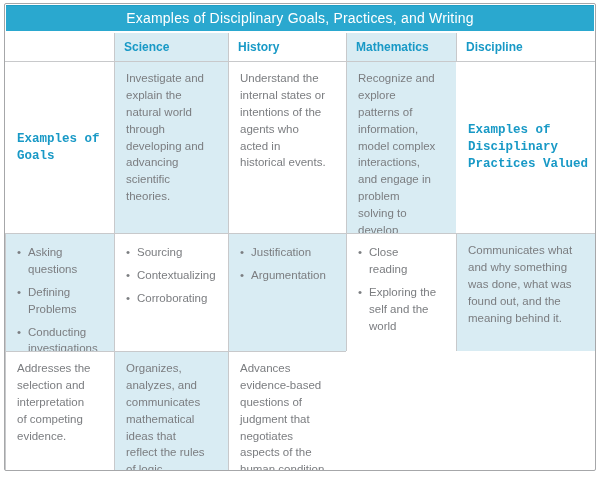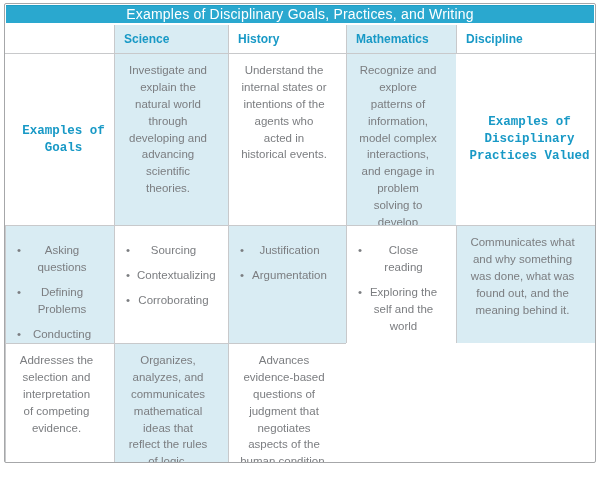--- a/index.html
+++ b/index.html
@@ -14,35 +14,34 @@
   .figure {
     box-sizing: border-box;
     width: 592px;
     margin: 3px 0 0 4px;
     border: 1px solid #a6a7a9;
     border-radius: 2px;
     background: #ffffff;
   }
   .title-bar {
     margin: 1px 1px 2px 1px;
-    height: 18px;
+    height: 26px;
     background: #2aa8cf;
     color: #ffffff;
     font-size: 14px;
     letter-spacing: 0.2px;
     display: flex;
     align-items: center;
     justify-content: center;
     box-shadow: inset 0 1px 0 #1e9dc4;
   }
   .grid {
     display: grid;
     grid-template-columns: 109px 114px 118px 110px minmax(0,1fr);
     grid-template-rows: 28px 172px 118px 119px;
-    text-align: center;
   }
   .cell {
     box-sizing: border-box;
     border-top: 1px solid #c8c9cb;
     border-left: 1px solid #c8c9cb;
     overflow: hidden;
   }
   .cell.first-col { border-left: none; }
   .cell.first-row { border-top: none; }
   .hl { background: #d9ecf3; }
@@ -73,21 +72,20 @@
   .body-cell p { margin: 0; }
   ul.bullets {
     list-style: none;
     margin: 2px 0 0 0;
     padding: 0;
   }
   ul.bullets li {
     position: relative;
     padding-left: 11px;
     margin-bottom: 6px;
-    margin-top: 8px;
   }
   ul.bullets li::before {
     content: "\2022";
     position: absolute;
     left: 0;
     top: 0;
   }
 </style>
 </head>
 <body>

